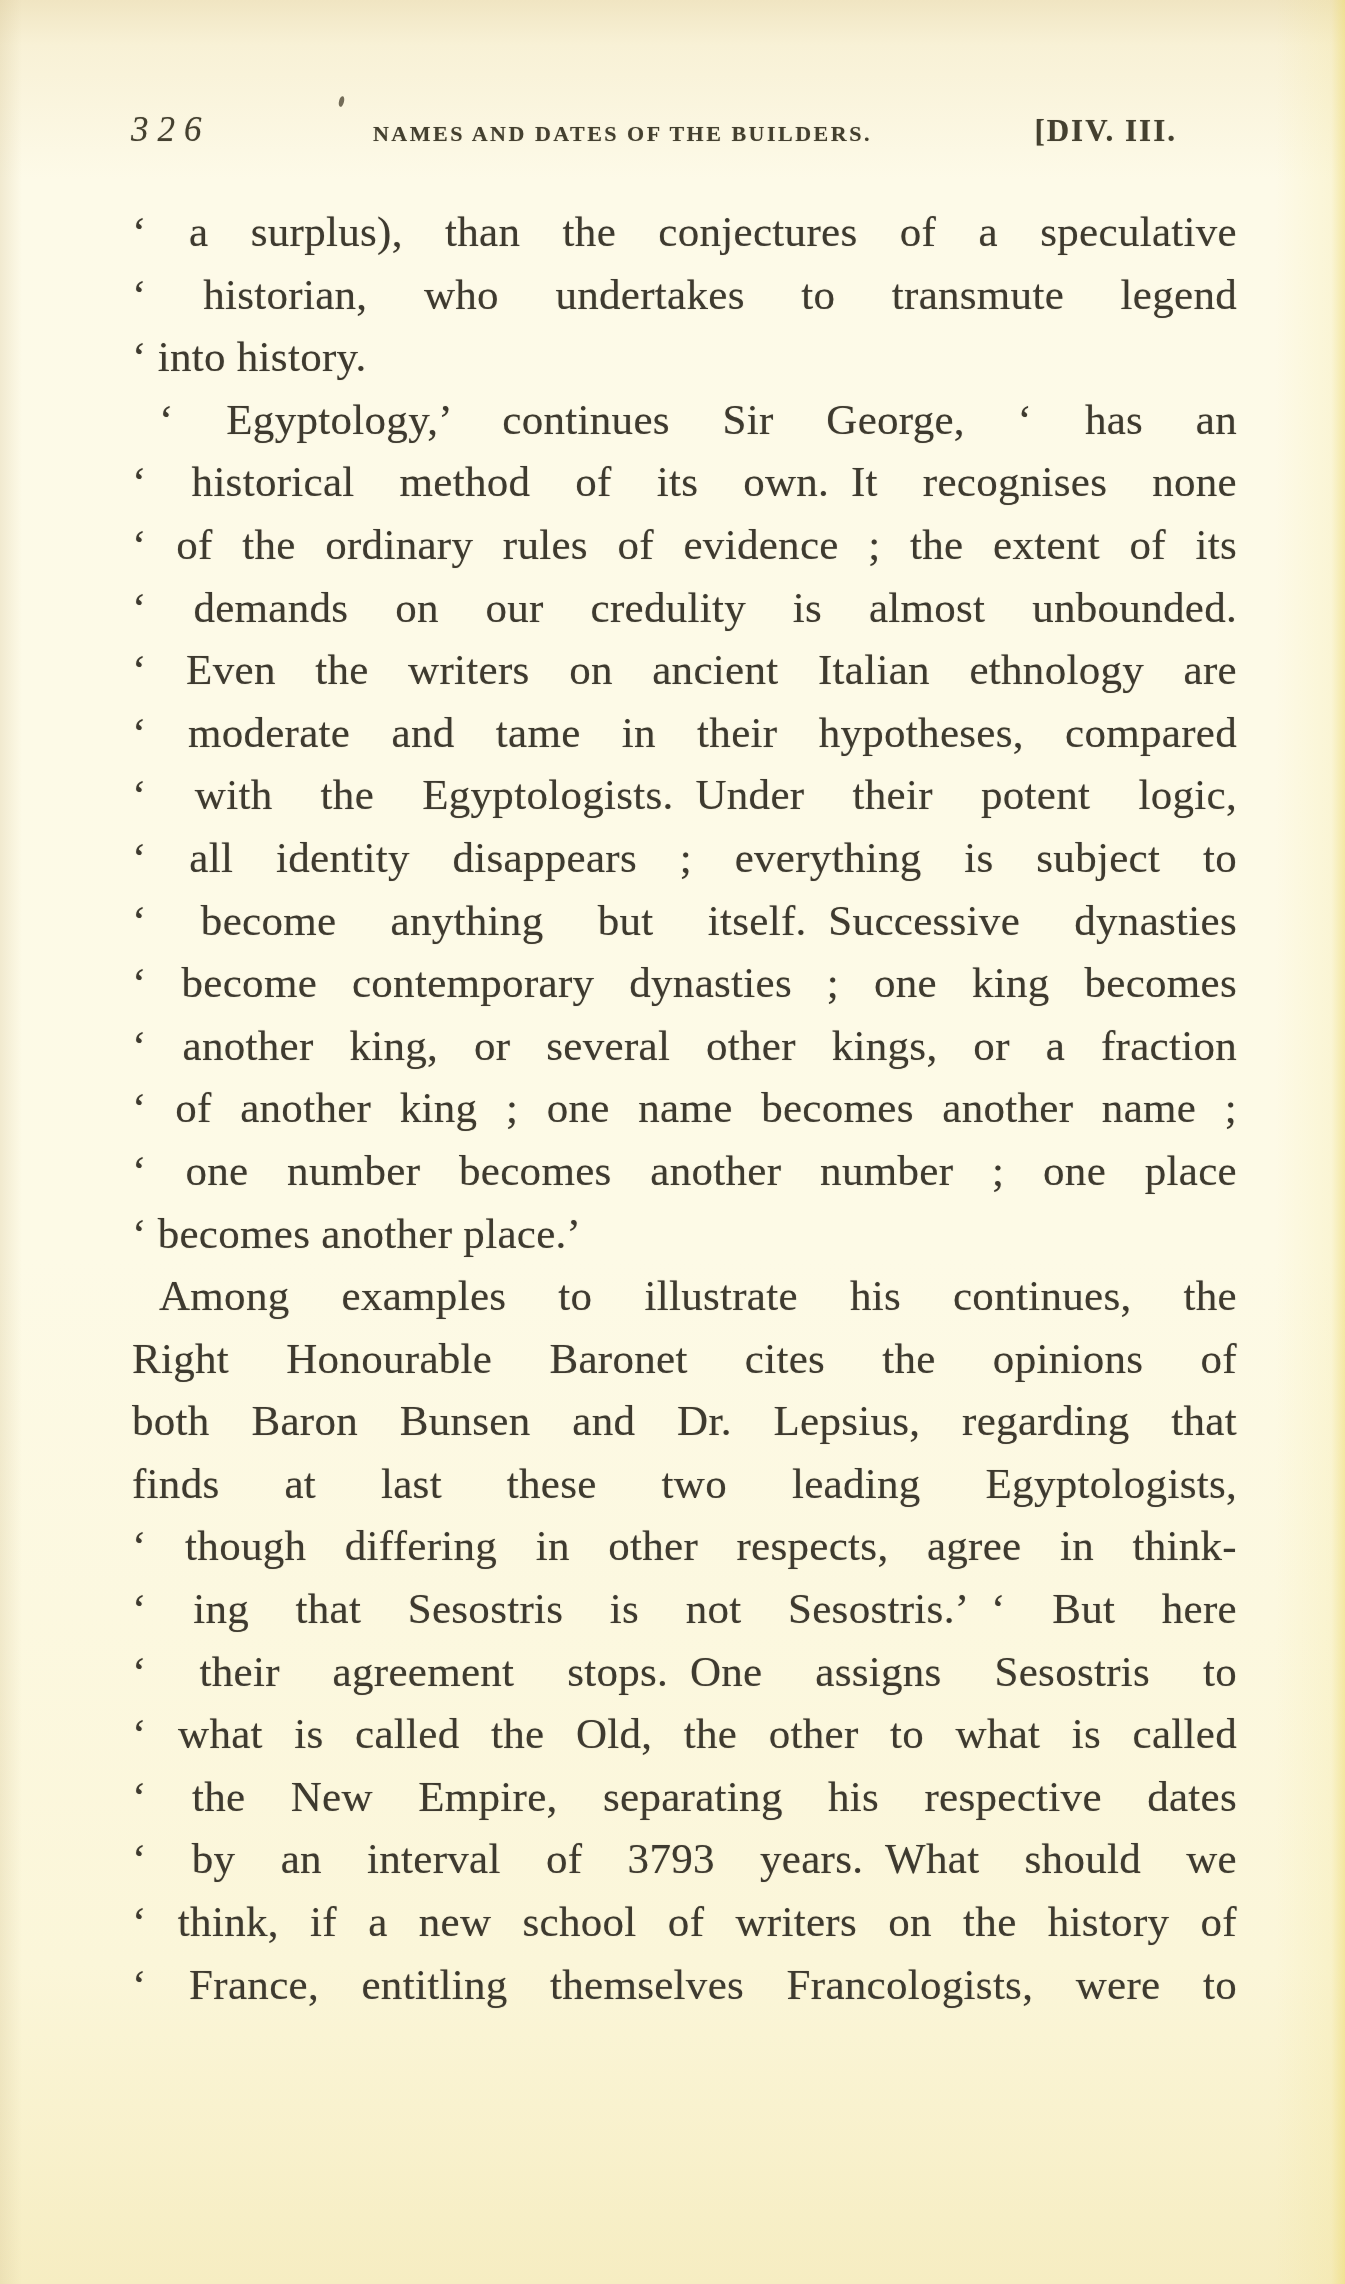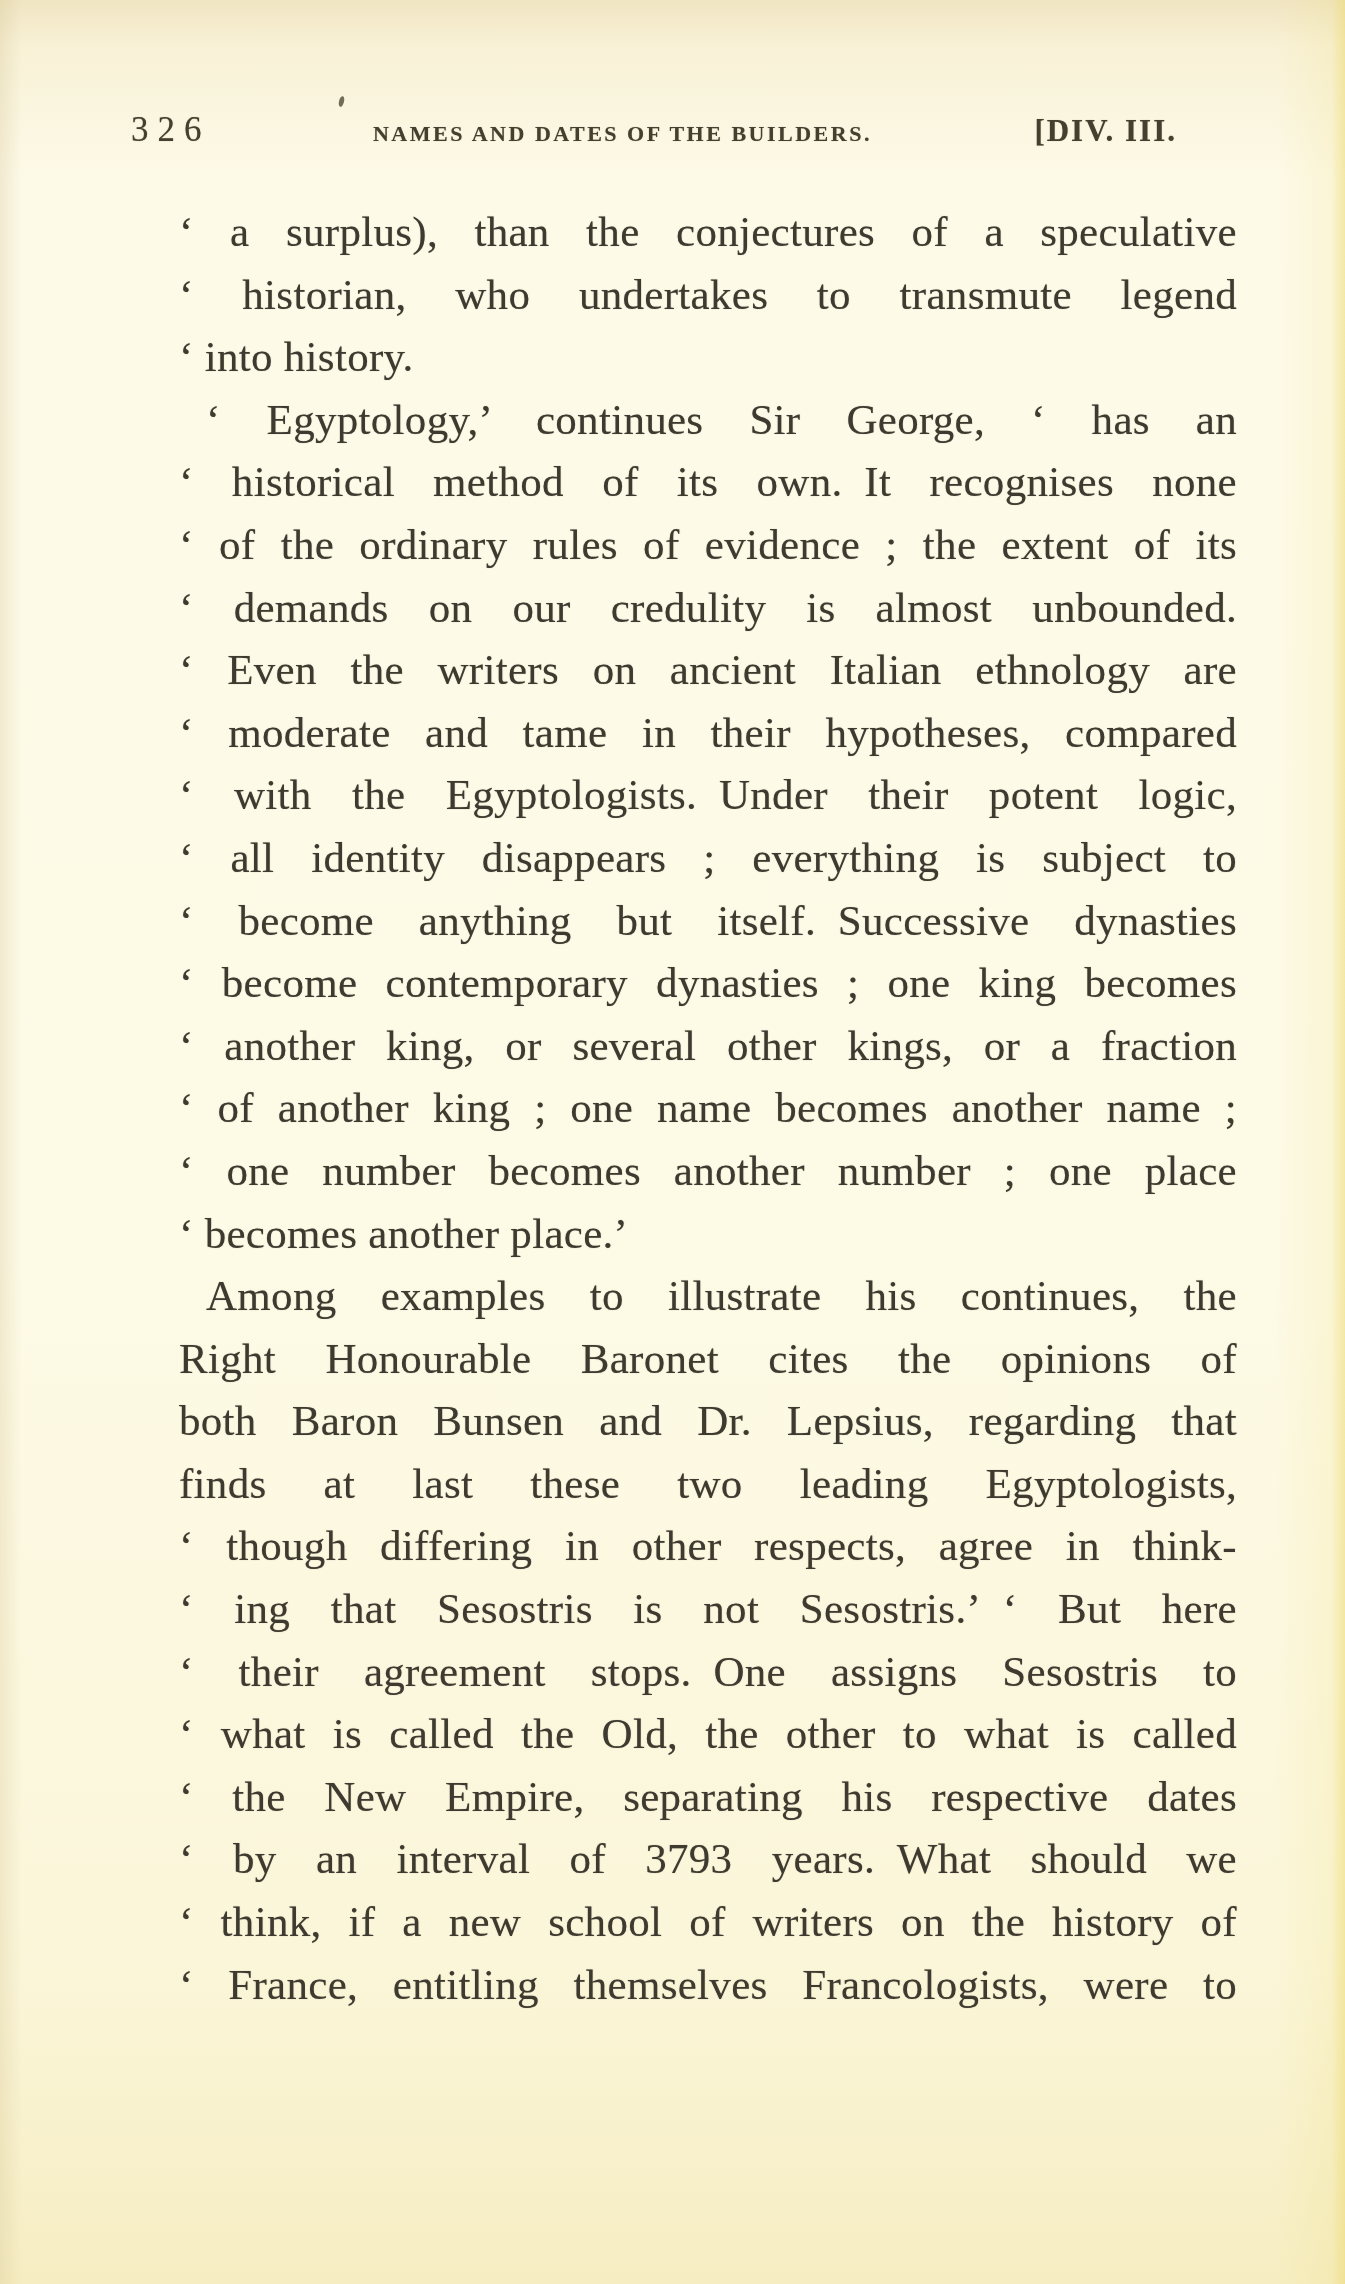--- a/index.html
+++ b/index.html
@@ -21,20 +21,21 @@
   }
   .header {
     position: absolute;
     left: 131px; top: 110px; width: 1046px;
     display: flex; align-items: baseline;
     color: #44402f;
   }
   .pagenum {
     font-size: 35px; letter-spacing: 9px; font-weight: 500;
     text-shadow: 0 0 1px rgba(62,58,47,0.45);
+    font-style: italic;
   }
   .htitle {
     flex: 1; text-align: center;
     font-size: 22px; font-weight: 700; letter-spacing: 2.5px;
     text-shadow: 0 0 1px rgba(62,58,47,0.4);
   }
   .hdiv {
     font-size: 31px; font-weight: 700; letter-spacing: 2px;
     text-shadow: 0 0 1px rgba(62,58,47,0.4);
     text-align: center;
@@ -47,21 +48,20 @@
     font-size: 43px;
     line-height: 62.6px;
     height: 62.6px;
     letter-spacing: 0.3px;
     text-align: justify;
     text-align-last: justify;
     text-shadow: 0 0 1px rgba(62,58,47,0.45);
     overflow: visible;
     white-space: nowrap;
     white-space: normal;
-    margin-left: 47px;
   }
   .line.noj { text-align-last: auto; }
   .line.indent { text-indent: 27px; }
   .speck {
     position: absolute;
     left: 339px; top: 96px;
     width: 5px; height: 11px;
     background: #5a5341;
     border-radius: 50%;
     transform: rotate(14deg);

